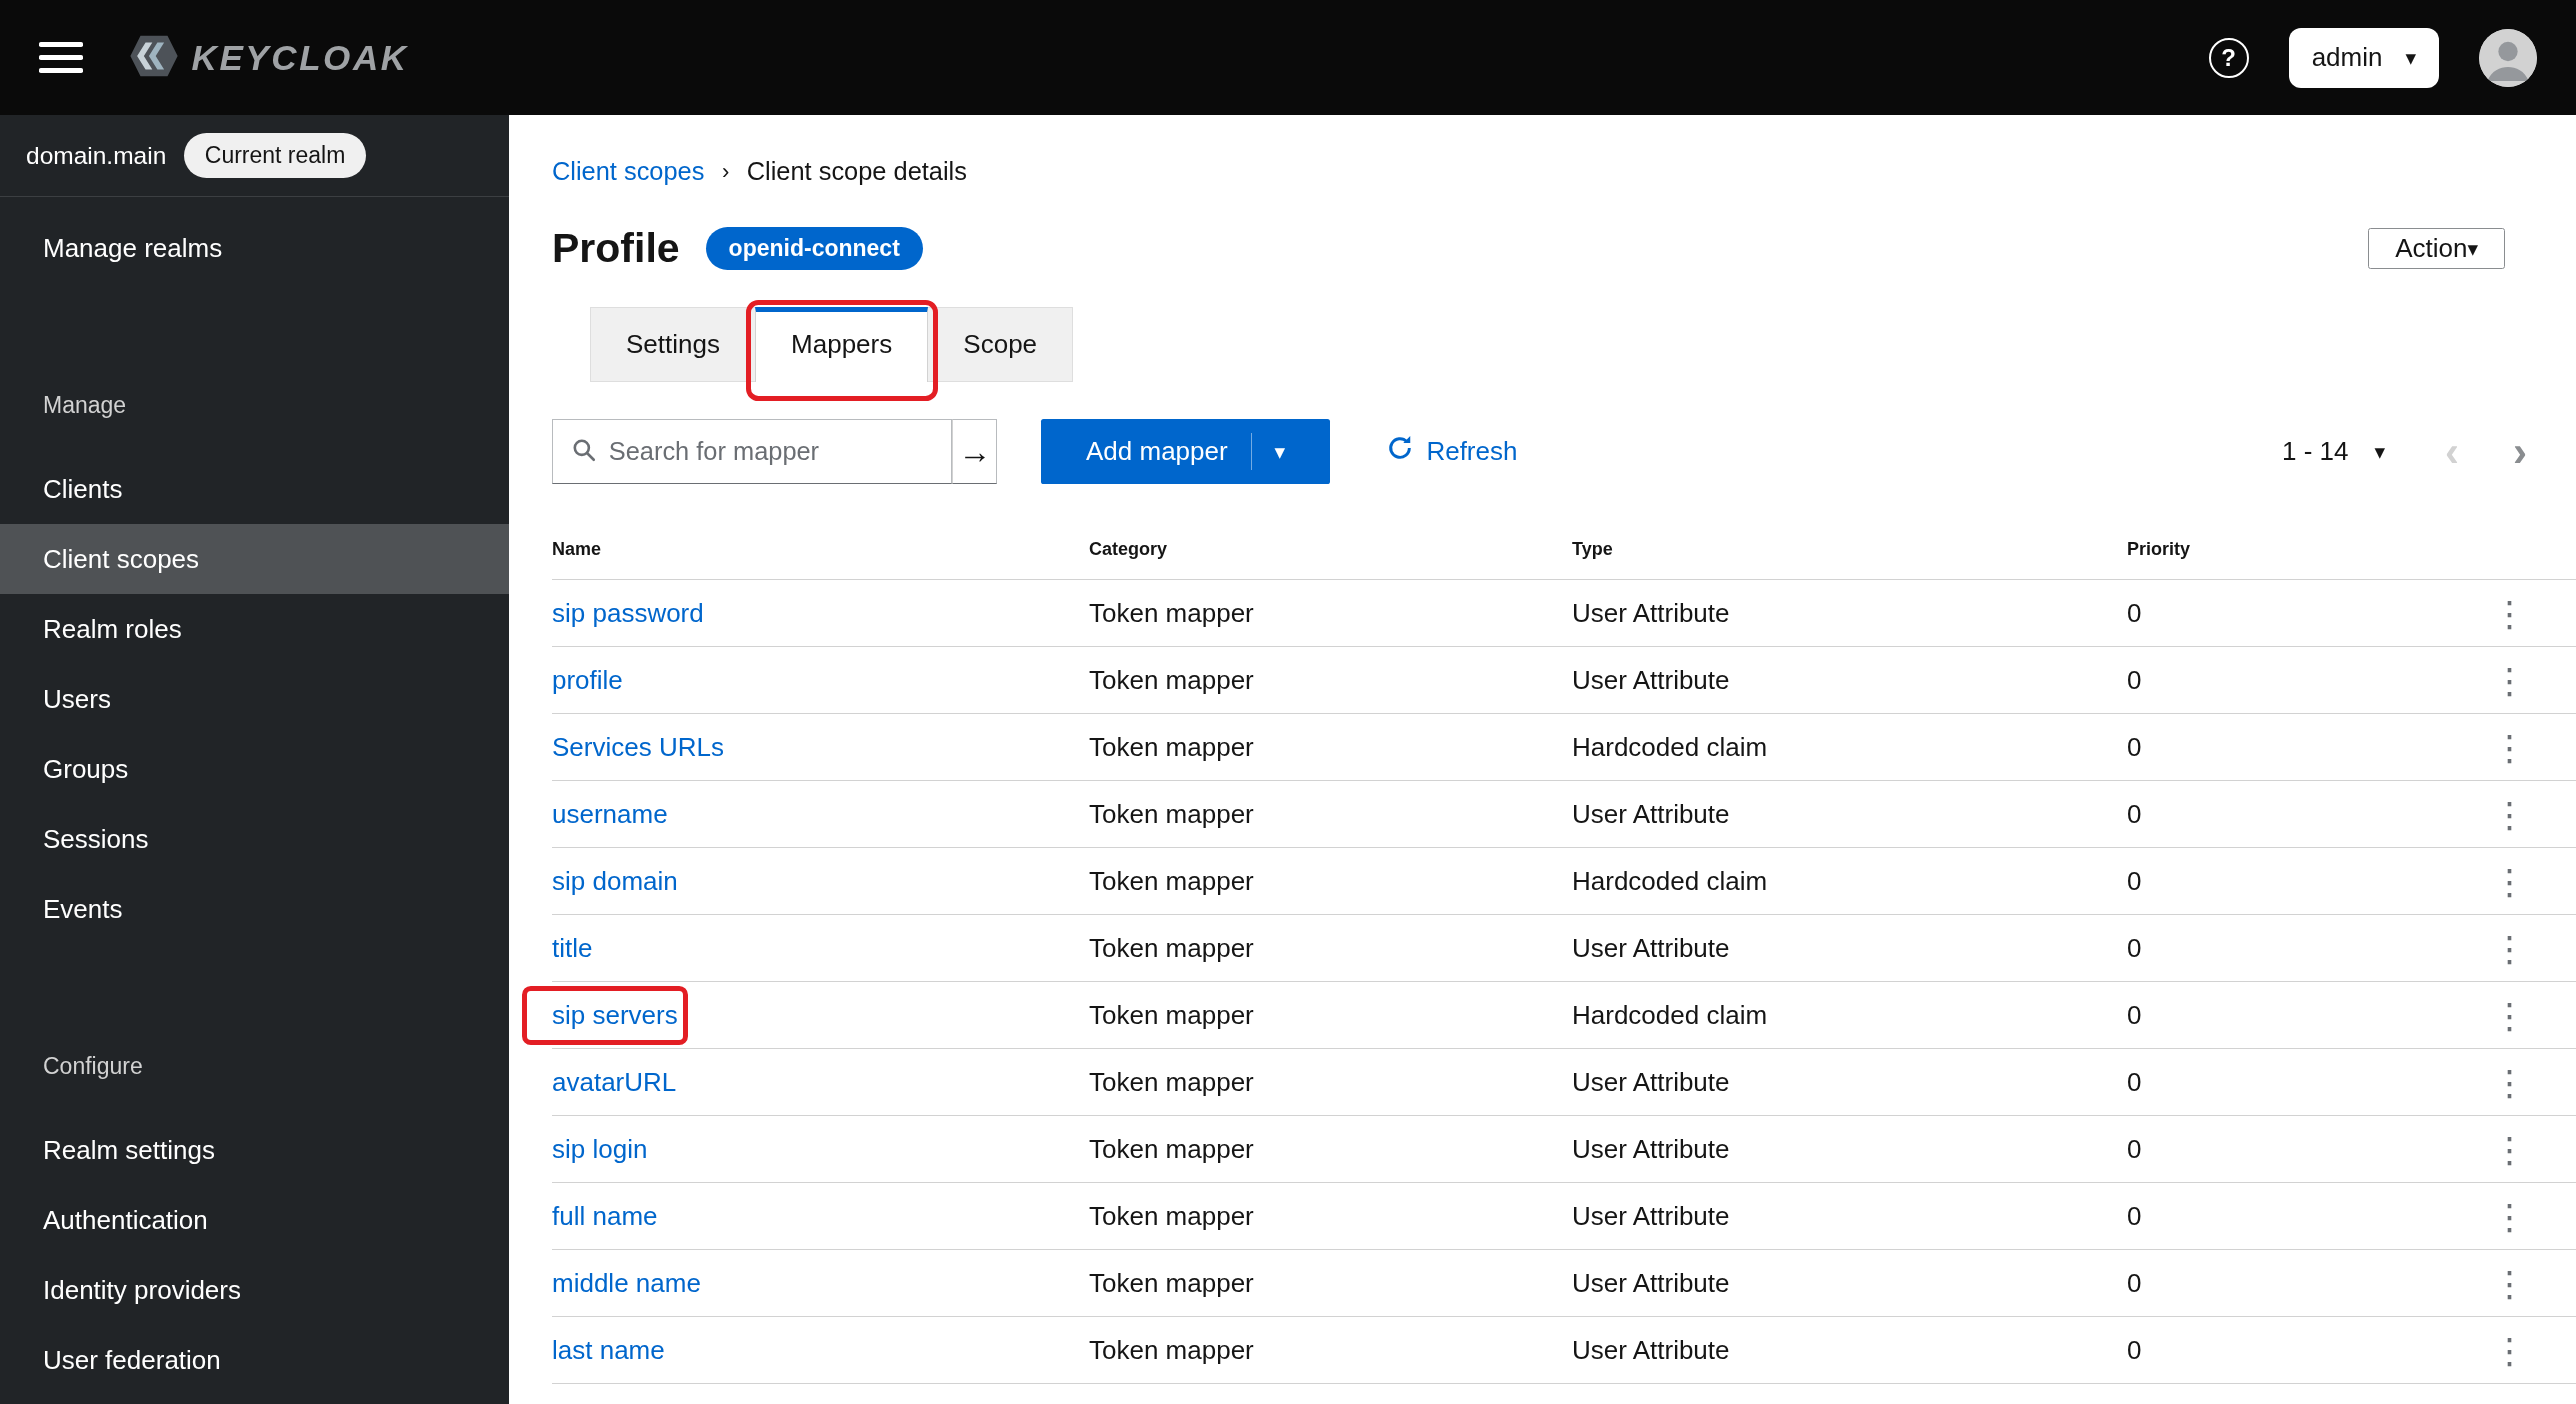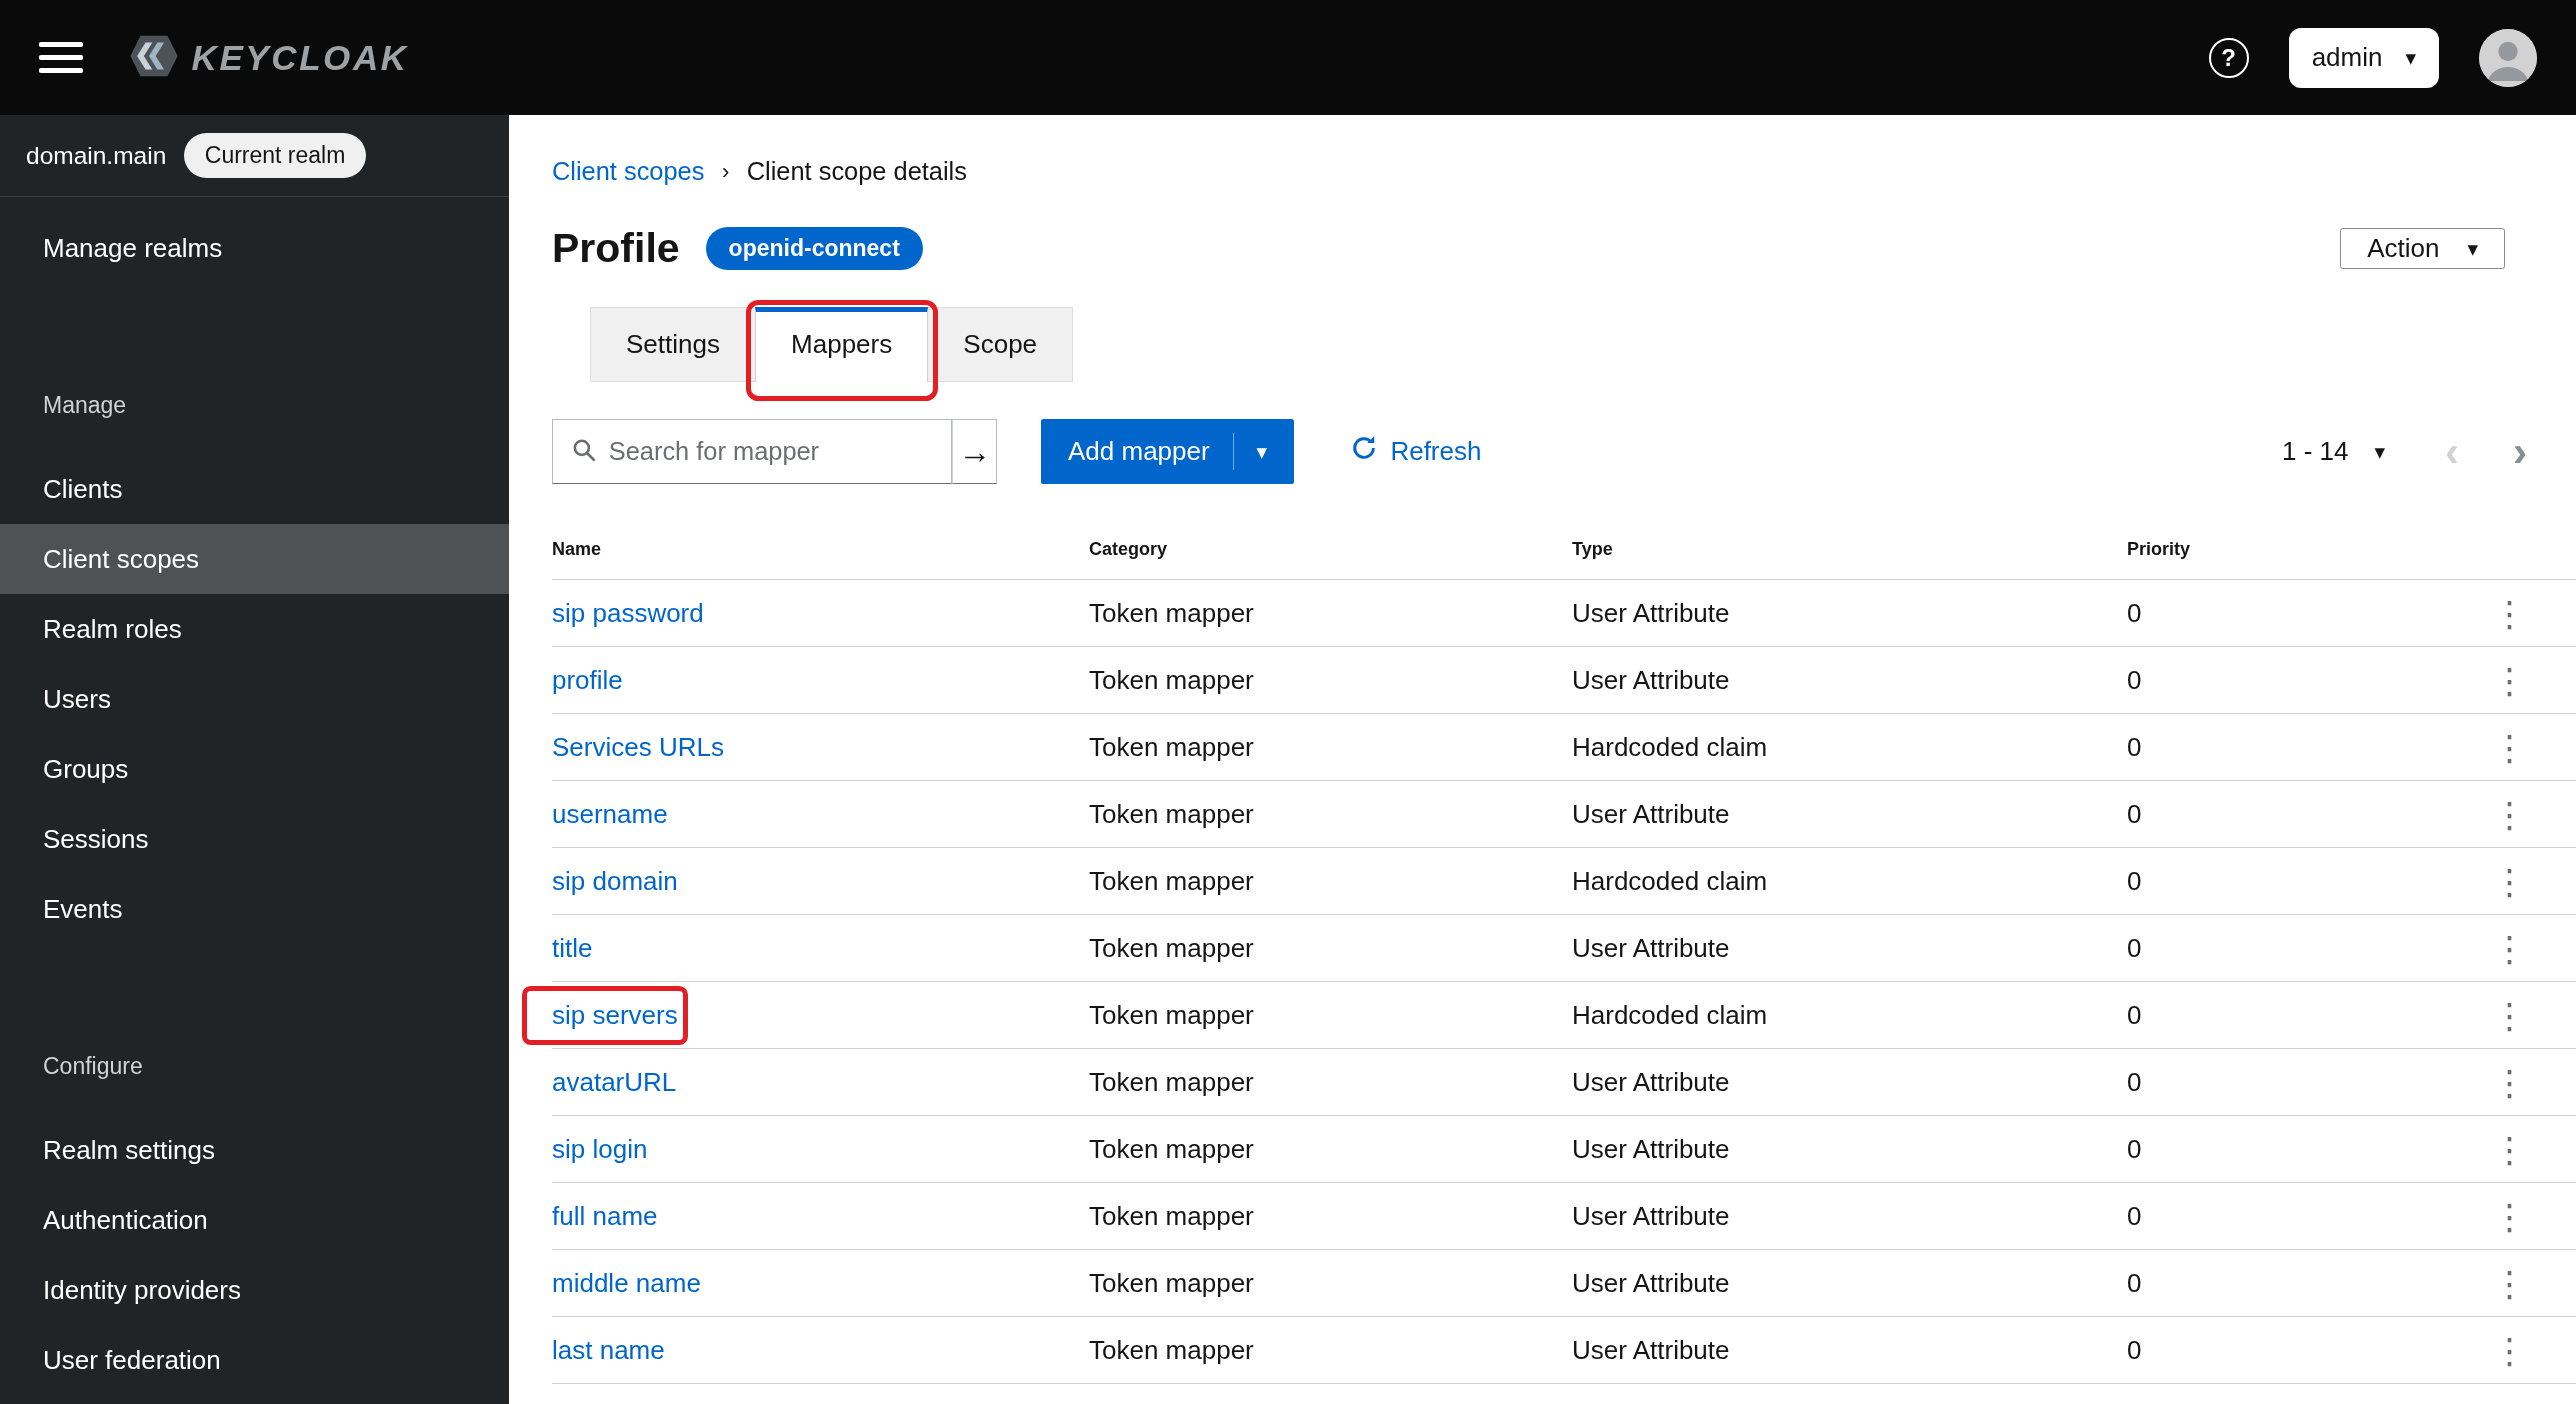--- a/index.html
+++ b/index.html
@@ -38,41 +38,41 @@
 
   .breadcrumb { margin-top:42px; display:flex; align-items:center; gap:17.5px; font-size:25.4px; }
   .breadcrumb .bc-link { color:#0066cc; cursor:pointer; }
   .breadcrumb .bc-sep { color:#151515; font-size:22px; }
   .breadcrumb .bc-current { color:#151515; }
 
   .title-row { margin-top:39px; display:flex; align-items:center; gap:26px; }
   .page-title { font-size:41px; font-weight:700; color:#151515; }
   .protocol-badge { background:#0066cc; color:#ffffff; font-size:23px; font-weight:700; border-radius:35px; padding:8px 23px; }
   .action-btn { margin-left:auto; margin-right:71px; border:0.9px solid #8a8d90; border-radius:2.6px; background:#ffffff;
-    font-size:26px; color:#151515; padding:4px 26px; display:flex; align-items:center; gap:28px; cursor:pointer; }
+    font-size:26px; color:#151515; padding:4px 26px; display:flex; align-items:center; cursor:pointer; }
 
   .tabs { margin-top:35px; margin-left:38px; display:flex; align-items:stretch; }
   .tab { padding:21px 35px; font-size:26px; color:#151515; background:#f0f0f0; border:0.9px solid #dedede; cursor:pointer; }
   .tab + .tab { margin-left:-0.9px; }
   .tab.active { background:#ffffff; border:0.9px solid #d2d2d2; border-bottom:none; border-top:5.3px solid #0066cc;
     padding-top:16.7px; position:relative; z-index:2; }
   .annotation-tab { position:absolute; top:-12.3px; left:-10.5px; right:-10.5px; bottom:-19px;
     border:5.3px solid #e31e24; border-radius:12.3px; pointer-events:none; }
 
   .toolbar { margin-top:37px; display:flex; align-items:center; margin-right:49px; }
   .search-group { display:flex; height:65px; width:445px; }
   .search-box { flex:1; display:flex; align-items:center; gap:12.3px; background:#ffffff;
     border:0.9px solid #b8bbbe; border-bottom:1.8px solid #6a6e73; padding:0 10.5px 0 17.5px; }
   .search-box input { flex:1; min-width:0; border:none; outline:none; background:transparent;
     font-size:25.4px; font-family:inherit; color:#151515; }
   .search-box input::placeholder { color:#6a6e73; }
   .search-arrow-btn { width:67px; background:#ffffff; border:0.9px solid #b8bbbe; border-left:0.9px solid #d2d2d2;
     border-bottom:1.8px solid #6a6e73; font-size:33px; color:#151515; display:flex; align-items:center; justify-content:center; cursor:pointer; }
   .add-btn { margin-left:44px; height:65px; background:#0066cc; color:#ffffff; border:none; border-radius:2.6px;
-    font-size:26px; padding:0 27px; display:flex; align-items:center; gap:23px; cursor:pointer; font-family:inherit; }
+    font-size:26px; padding:0 45px; display:flex; align-items:center; gap:23px; cursor:pointer; font-family:inherit; }
   .btn-divider { width:0.9px; height:37px; background:rgba(255,255,255,0.45); }
   .add-caret { font-size:21px; color:#ffffff; line-height:1; }
   .refresh { margin-left:56px; display:flex; align-items:center; gap:12.3px; color:#0066cc; font-size:26px; cursor:pointer; }
   .pagination { margin-left:auto; display:flex; align-items:center; }
   .page-range { font-size:26px; color:#151515; }
   .range-caret { margin-left:26px; font-size:21px; color:#151515; cursor:pointer; }
   .chev { font-size:42px; line-height:1; cursor:pointer; font-weight:700; }
   .chev-left { margin-left:60px; color:#d2d2d2; }
   .chev-right { margin-left:54px; color:#8a8d90; }
 

